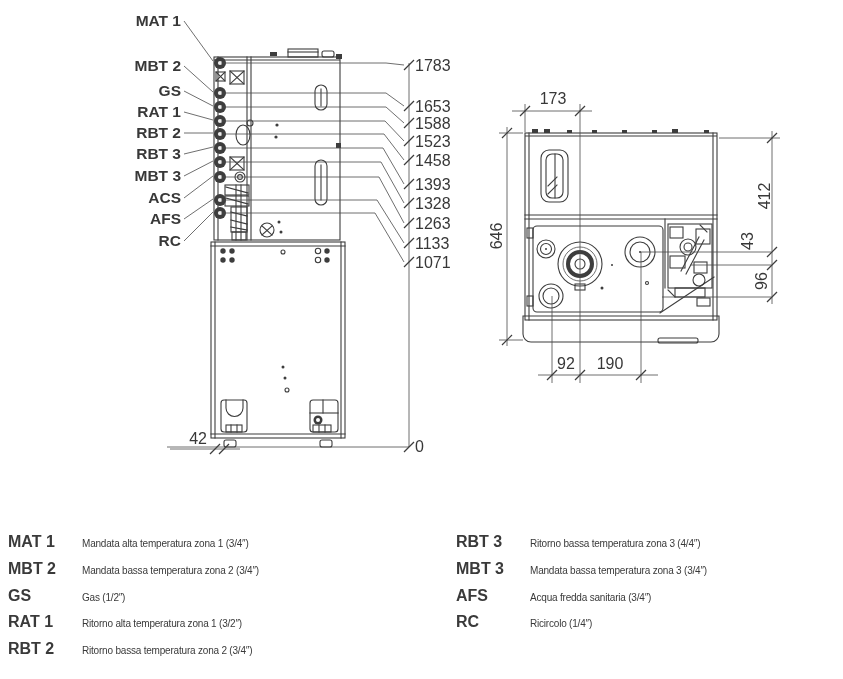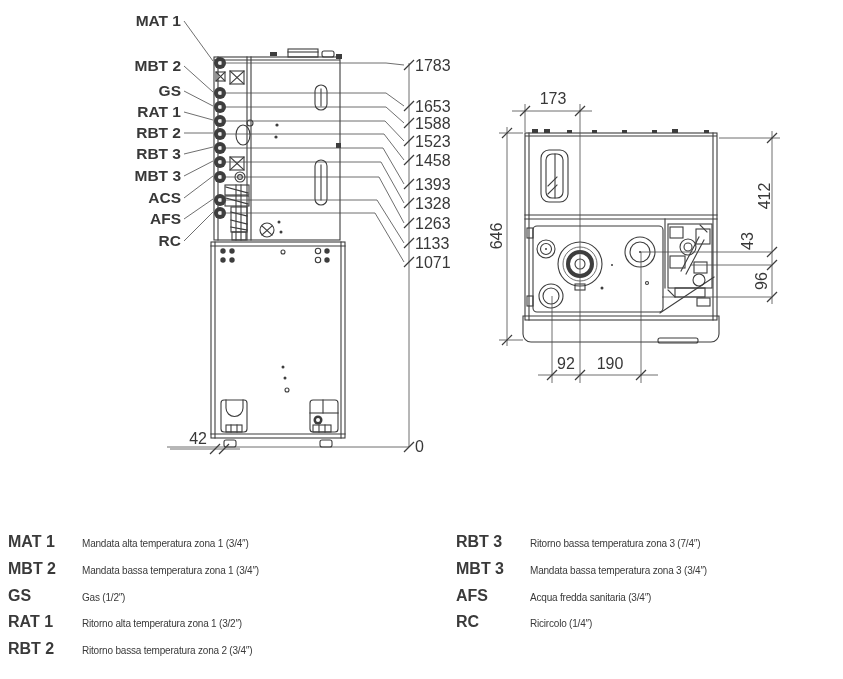--- a/index.html
+++ b/index.html
@@ -340,36 +340,36 @@
     <text class="dim" x="566" y="369" text-anchor="middle">92</text>
     <text class="dim" x="610" y="369" text-anchor="middle">190</text>
   </g>
 </svg>
 
   <div class="legend-col col-left">
     <div class="lrow">
       <span class="abbr">MAT 1</span><span class="desc">Mandata alta temperatura zona 1 (3/4″)</span>
     </div>
     <div class="lrow">
-      <span class="abbr">MBT 2</span><span class="desc">Mandata bassa temperatura zona 1 (3/4″)</span>
+      <span class="abbr">MBT 2</span><span class="desc">Mandata bassa temperatura zona 2 (3/4″)</span>
     </div>
     <div class="lrow">
       <span class="abbr">GS</span><span class="desc">Gas (1/2″)</span>
     </div>
     <div class="lrow">
       <span class="abbr">RAT 1</span><span class="desc">Ritorno alta temperatura zona 1 (3/2″)</span>
     </div>
     <div class="lrow">
       <span class="abbr">RBT 2</span><span class="desc">Ritorno bassa temperatura zona 2 (3/4″)</span>
     </div>
   </div>
 
   <div class="legend-col col-right">
     <div class="lrow">
-      <span class="abbr">RBT 3</span><span class="desc">Ritorno bassa temperatura zona 3 (7/4″)</span>
+      <span class="abbr">RBT 3</span><span class="desc">Ritorno bassa temperatura zona 3 (4/4″)</span>
     </div>
     <div class="lrow">
       <span class="abbr">MBT 3</span><span class="desc">Mandata bassa temperatura zona 3 (3/4″)</span>
     </div>
     <div class="lrow">
       <span class="abbr">AFS</span><span class="desc">Acqua fredda sanitaria (3/4″)</span>
     </div>
     <div class="lrow">
       <span class="abbr">RC</span><span class="desc">Ricircolo (1/4″)</span>
     </div>

